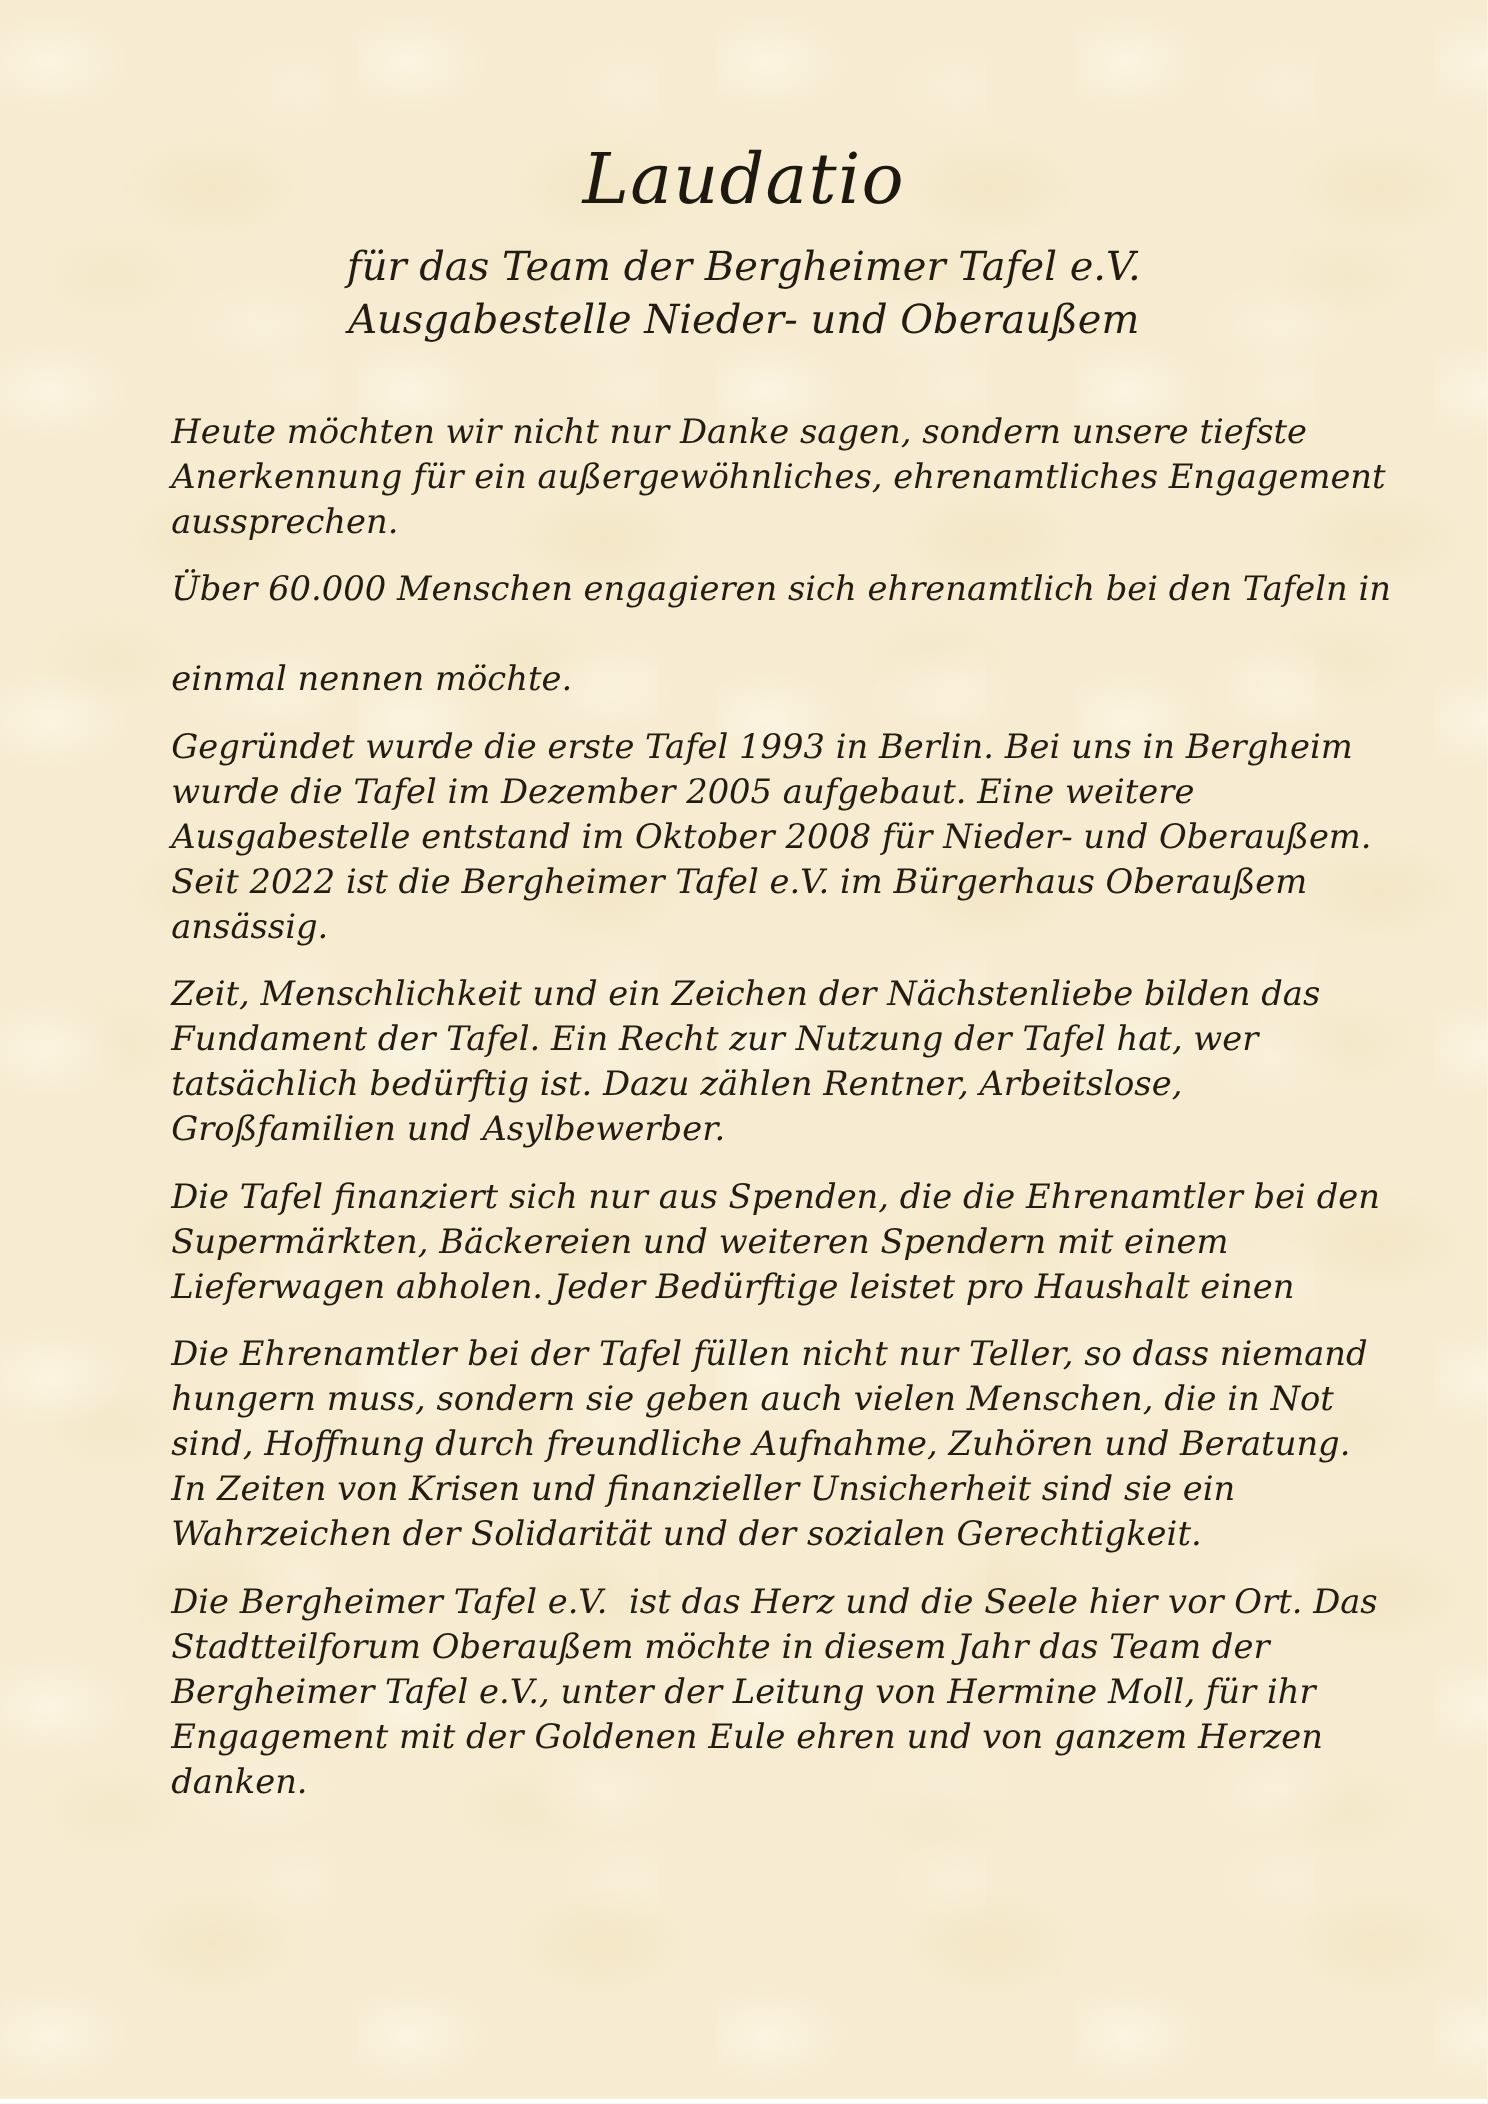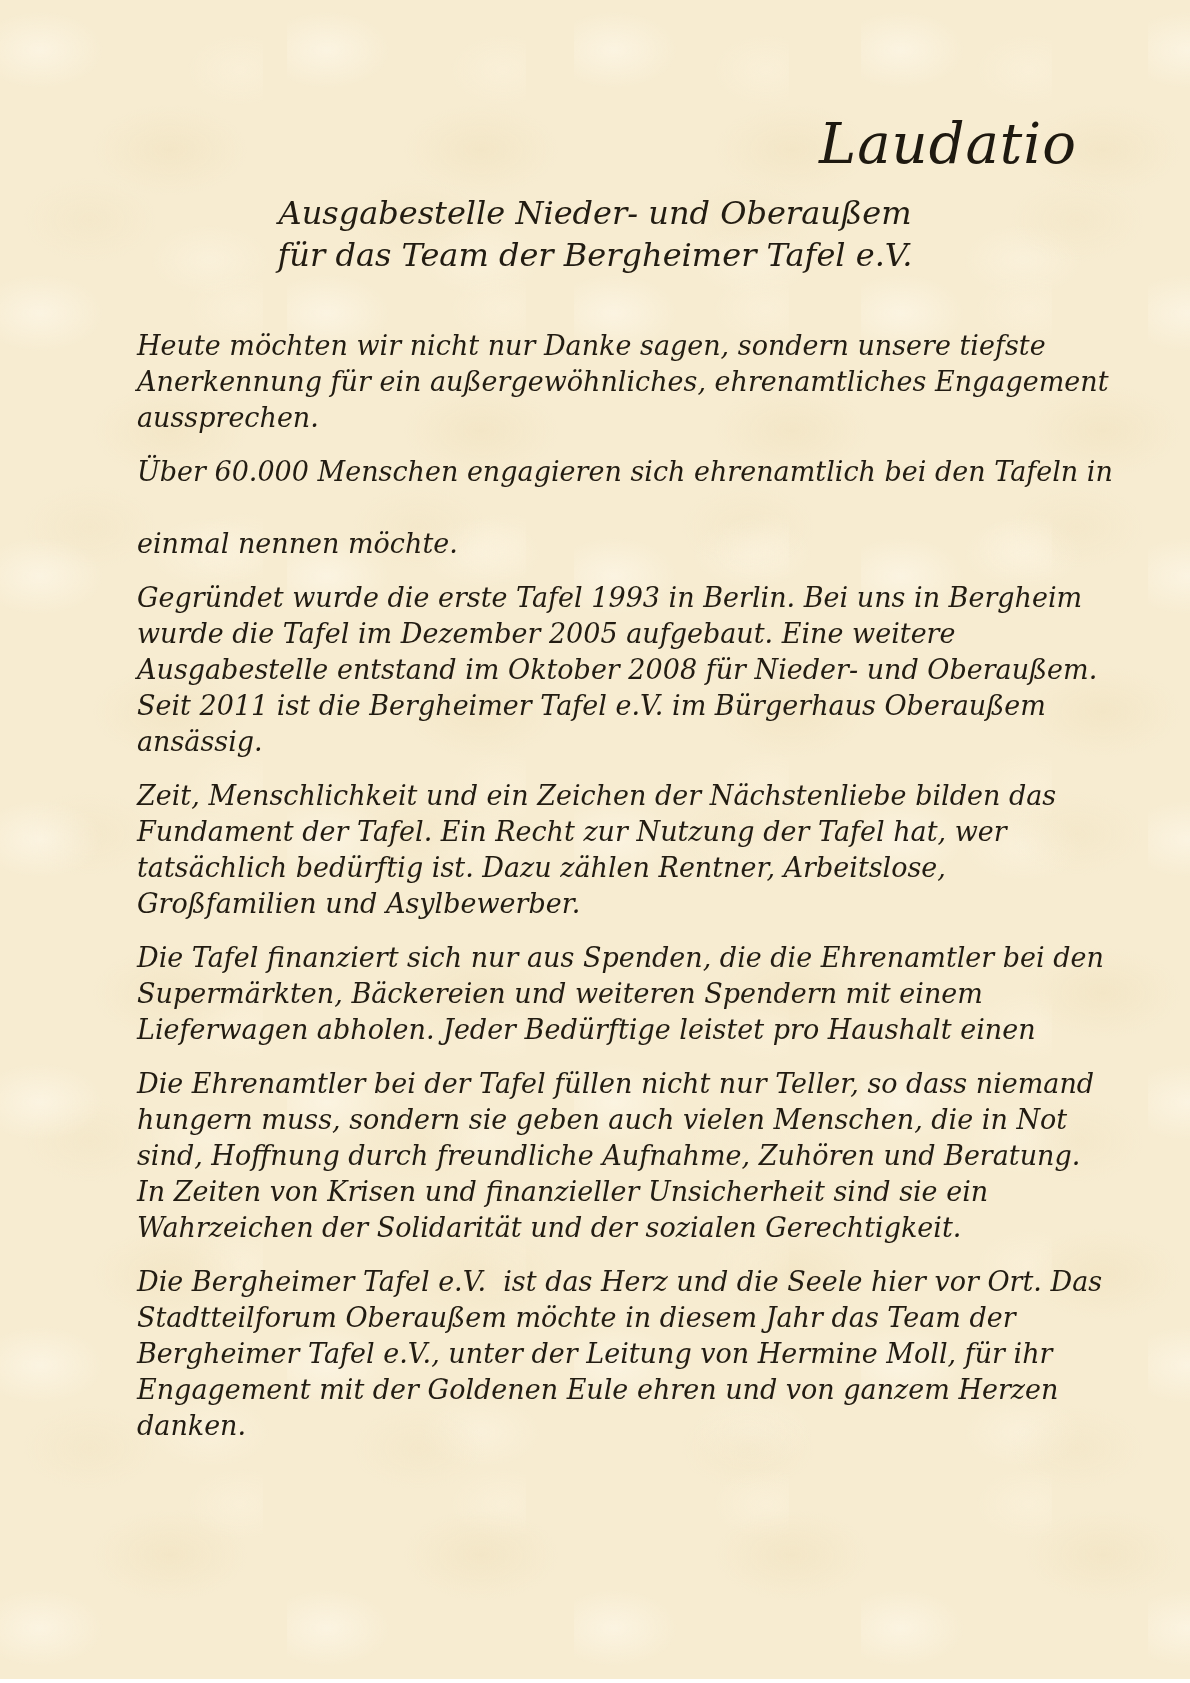--- a/index.html
+++ b/index.html
@@ -23,22 +23,22 @@
     background-image:
       radial-gradient(ellipse 90px 55px at 40px 50px,  rgba(255,250,238,0.55), rgba(255,250,238,0) 70%),
       radial-gradient(ellipse 110px 65px at 170px 150px, rgba(238,222,184,0.40), rgba(238,222,184,0) 70%),
       radial-gradient(ellipse 75px 50px at 240px 70px,  rgba(252,243,222,0.50), rgba(252,243,222,0) 70%),
       radial-gradient(ellipse 95px 60px at 90px 220px,  rgba(240,226,192,0.38), rgba(240,226,192,0) 70%),
       radial-gradient(ellipse 85px 50px at 210px 260px, rgba(253,246,229,0.45), rgba(253,246,229,0) 70%);
     background-size: 287px 263px, 311px 281px, 263px 239px, 329px 307px, 271px 293px;
   }
   .doc-title {
     margin: 112px 0 0 0;
-    padding: 0 113px;
-    text-align: right;
+    padding: 0 64px;
+    text-align: center;
     font-size: 56px;
     font-weight: normal;
     line-height: 1.15;
     letter-spacing: 1px;
     color: #1e1910;
   }
   .doc-subtitle {
     margin-top: 16px;
     padding: 0 137px;
     text-align: center;
@@ -68,28 +68,28 @@
     background: #ffffff;
   }
 </style>
 </head>
 <body>
 
 <div class="page">
   <h1 class="doc-title">Laudatio</h1>
 
   <div class="doc-subtitle">
+    <div>für das Team der Bergheimer Tafel e.V.</div>
     <div>Ausgabestelle Nieder- und Oberaußem</div>
-    <div>für das Team der Bergheimer Tafel e.V.</div>
   </div>
 
   <main class="doc-body">
       <p class="para"><span>Heute möchten wir nicht nur Danke sagen, sondern unsere tiefste</span><br><span>Anerkennung für ein außergewöhnliches, ehrenamtliches Engagement</span><br><span>aussprechen.</span></p>
       <p class="para"><span>Über 60.000 Menschen engagieren sich ehrenamtlich bei den Tafeln in</span><br><br><span>einmal nennen möchte.</span></p>
-      <p class="para"><span>Gegründet wurde die erste Tafel 1993 in Berlin. Bei uns in Bergheim</span><br><span>wurde die Tafel im Dezember 2005 aufgebaut. Eine weitere</span><br><span>Ausgabestelle entstand im Oktober 2008 für Nieder- und Oberaußem.</span><br><span>Seit 2011 ist die Bergheimer Tafel e.V. im Bürgerhaus Oberaußem</span><br><span>ansässig.</span></p>
+      <p class="para"><span>Gegründet wurde die erste Tafel 1993 in Berlin. Bei uns in Bergheim</span><br><span>wurde die Tafel im Dezember 2005 aufgebaut. Eine weitere</span><br><span>Ausgabestelle entstand im Oktober 2008 für Nieder- und Oberaußem.</span><br><span>Seit 2022 ist die Bergheimer Tafel e.V. im Bürgerhaus Oberaußem</span><br><span>ansässig.</span></p>
       <p class="para"><span>Zeit, Menschlichkeit und ein Zeichen der Nächstenliebe bilden das</span><br><span>Fundament der Tafel. Ein Recht zur Nutzung der Tafel hat, wer</span><br><span>tatsächlich bedürftig ist. Dazu zählen Rentner, Arbeitslose,</span><br><span>Großfamilien und Asylbewerber.</span></p>
       <p class="para"><span>Die Tafel finanziert sich nur aus Spenden, die die Ehrenamtler bei den</span><br><span>Supermärkten, Bäckereien und weiteren Spendern mit einem</span><br><span>Lieferwagen abholen. Jeder Bedürftige leistet pro Haushalt einen</span><br></p>
       <p class="para"><span>Die Ehrenamtler bei der Tafel füllen nicht nur Teller, so dass niemand</span><br><span>hungern muss, sondern sie geben auch vielen Menschen, die in Not</span><br><span>sind, Hoffnung durch freundliche Aufnahme, Zuhören und Beratung.</span><br><span>In Zeiten von Krisen und finanzieller Unsicherheit sind sie ein</span><br><span>Wahrzeichen der Solidarität und der sozialen Gerechtigkeit.</span></p>
       <p class="para"><span>Die Bergheimer Tafel e.V.  ist das Herz und die Seele hier vor Ort. Das</span><br><span>Stadtteilforum Oberaußem möchte in diesem Jahr das Team der</span><br><span>Bergheimer Tafel e.V., unter der Leitung von Hermine Moll, für ihr</span><br><span>Engagement mit der Goldenen Eule ehren und von ganzem Herzen</span><br><span>danken.</span></p>
     </main>
 
   <div class="page-bottom-edge"></div>
 </div>
 
 </body></html>

